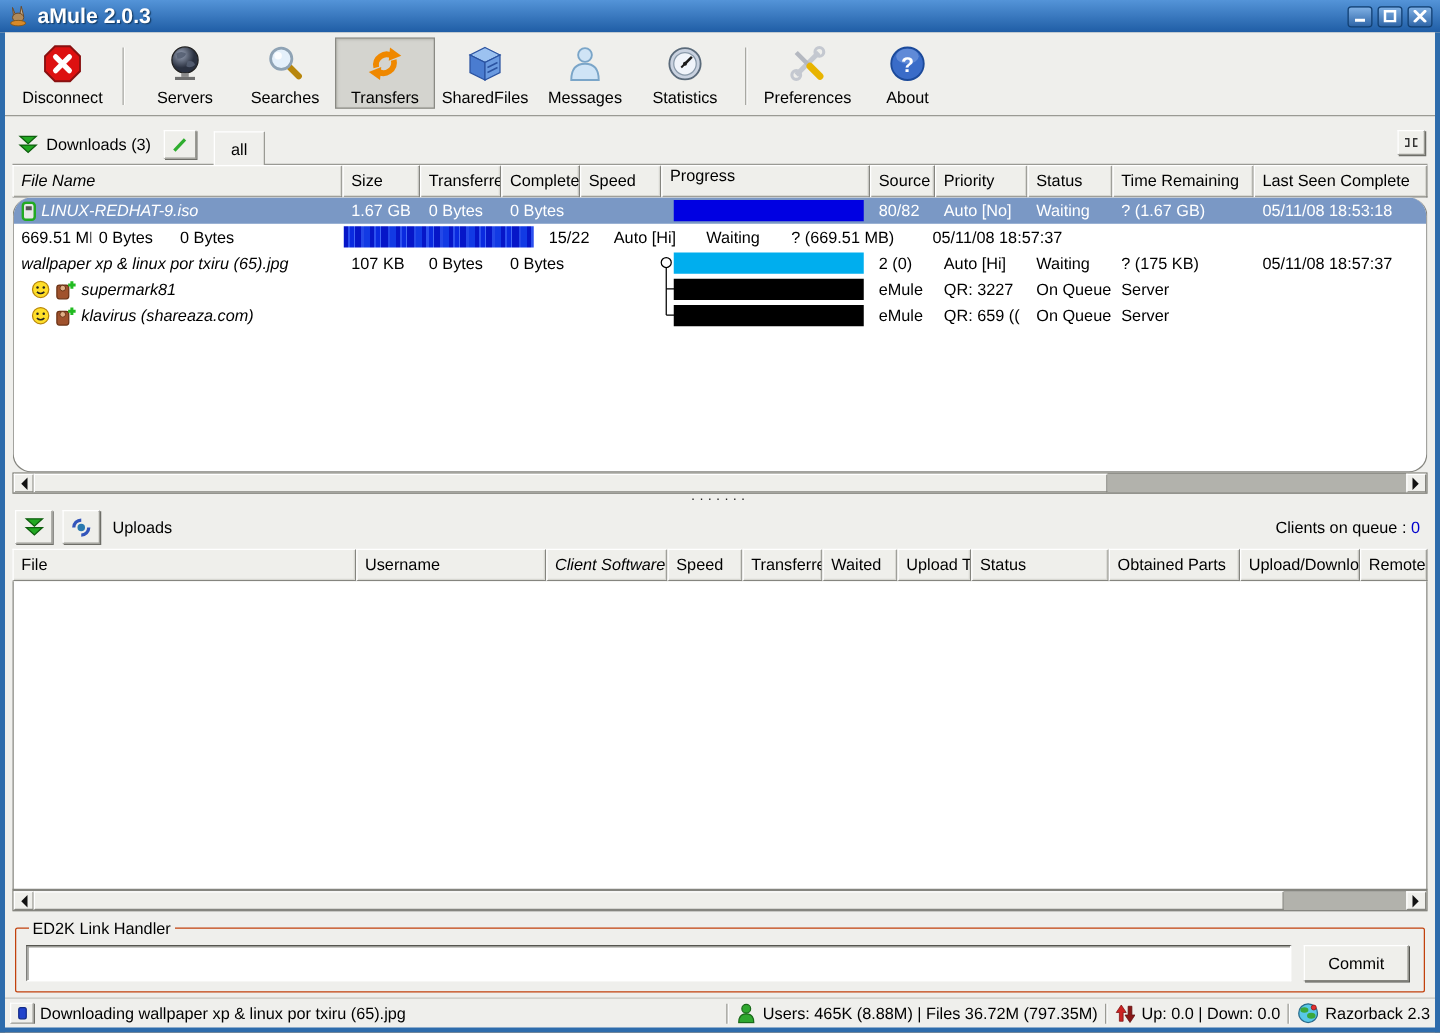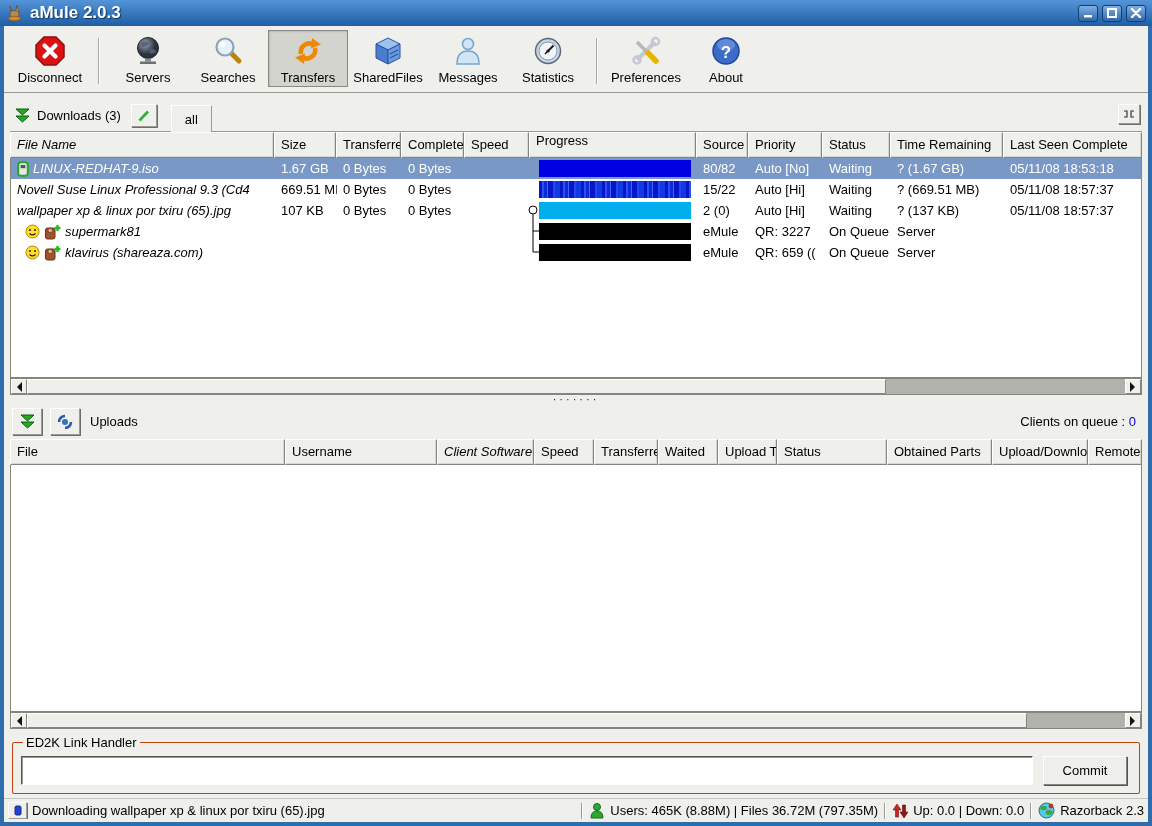--- a/index.html
+++ b/index.html
@@ -38,21 +38,21 @@
   .cat-tab { height:27px; padding:0 13px; background:#efefec; border:1px solid #9a9a94; border-top-color:#fff; border-left-color:#fff; border-bottom:none;
              display:flex; align-items:center; position:relative; top:3px; }
   .gadgetbtn { position:absolute; right:2px; top:4px; width:22px; height:20px; background:#efefeb; border:1px solid #9a9a94; border-top-color:#fff; border-left-color:#fff;
                box-shadow:1px 1px 0 #6e6e68; display:flex; align-items:center; justify-content:center; }
 
   
   .thead { display:flex; flex:0 0 auto; height:26px; }
   .hcell { background:#efefeb; border-right:1px solid #85857f; border-bottom:1px solid #85857f; border-top:1px solid #fff; border-left:1px solid #fff;
            box-shadow:inset -1px -1px 0 #d8d8d2; padding:4px 6px 0 6px; white-space:nowrap; overflow:hidden; flex:0 0 auto; }
   .listbody { background:#fff; border:1px solid #85857f; border-top:none; position:relative; overflow:hidden; }
-  .dl-listbody { height:220px; flex:0 0 auto; }
+  .dl-listbody { height:220px; flex:0 0 auto;border-radius:15px; }
   .ul-listbody { flex:1; min-height:0; }
 
   .trow { display:flex; height:21px; align-items:center; white-space:nowrap; }
   .trow.selected { background:#7a98c5; color:#fff; }
   .cell { padding:0 6px; overflow:hidden; white-space:nowrap; flex:0 0 auto; height:21px; line-height:21px; }
   .namecell { display:flex; align-items:center; gap:4px; }
   .namecell .fname { overflow:hidden; white-space:nowrap; }
 
   .c0{width:264px;font-style:italic;} .c1{width:62px;} .c2{width:65px;} .c3{width:63px;} .c4{width:65px;}
   .c5{width:167px; padding:0 0 0 9px;} .c6{width:52px;} .c7{width:74px;} .c8{width:68px;} .c9{width:113px;} .c10{flex:1 1 auto; min-width:0;}
@@ -282,23 +282,20 @@
               <div class="pbar pbar-solid"></div>
             </div>
           <div class="cell c6">80/82</div>
           <div class="cell c7">Auto [No]</div>
           <div class="cell c8">Waiting</div>
           <div class="cell c9">? (1.67 GB)</div>
           <div class="cell c10">05/11/08 18:53:18</div>
         </div>
 
         <div class="trow">
-          <div class="cell c0 namecell">
-            <span class="fname">Novell Suse Linux Professional 9.3 (Cd4</span>
-          </div>
           <div class="cell c1">669.51 MB</div>
           <div class="cell c2">0 Bytes</div>
           <div class="cell c3">0 Bytes</div>
           <div class="cell c4"></div>
           <div class="cell c5">
               <div class="pbar pbar-stripe"></div>
             </div>
           <div class="cell c6">15/22</div>
           <div class="cell c7">Auto [Hi]</div>
           <div class="cell c8">Waiting</div>
@@ -313,21 +310,21 @@
           <div class="cell c1">107 KB</div>
           <div class="cell c2">0 Bytes</div>
           <div class="cell c3">0 Bytes</div>
           <div class="cell c4"></div>
           <div class="cell c5">
               <div class="pbar pbar-cyan"></div>
             </div>
           <div class="cell c6">2 (0)</div>
           <div class="cell c7">Auto [Hi]</div>
           <div class="cell c8">Waiting</div>
-          <div class="cell c9">? (137 KB)</div>
+          <div class="cell c9">? (175 KB)</div>
           <div class="cell c10">05/11/08 18:57:37</div>
         </div>
 
         <div class="trow">
           <div class="cell c0 namecell" style="padding-left:14px;">
             <svg width="15" height="15" viewBox="0 0 15 15" style="flex:0 0 auto;">
               <circle cx="7.5" cy="7.5" r="6.5" fill="#ffdf29" stroke="#b8860b"></circle>
               <circle cx="5" cy="6" r="1" fill="#222"></circle>
                 <circle cx="10" cy="6" r="1" fill="#222"></circle>
               <path d="M4.5 9.5 Q7.5 12.2 10.5 9.5" stroke="#222" fill="none" stroke-width="1.2"></path>

